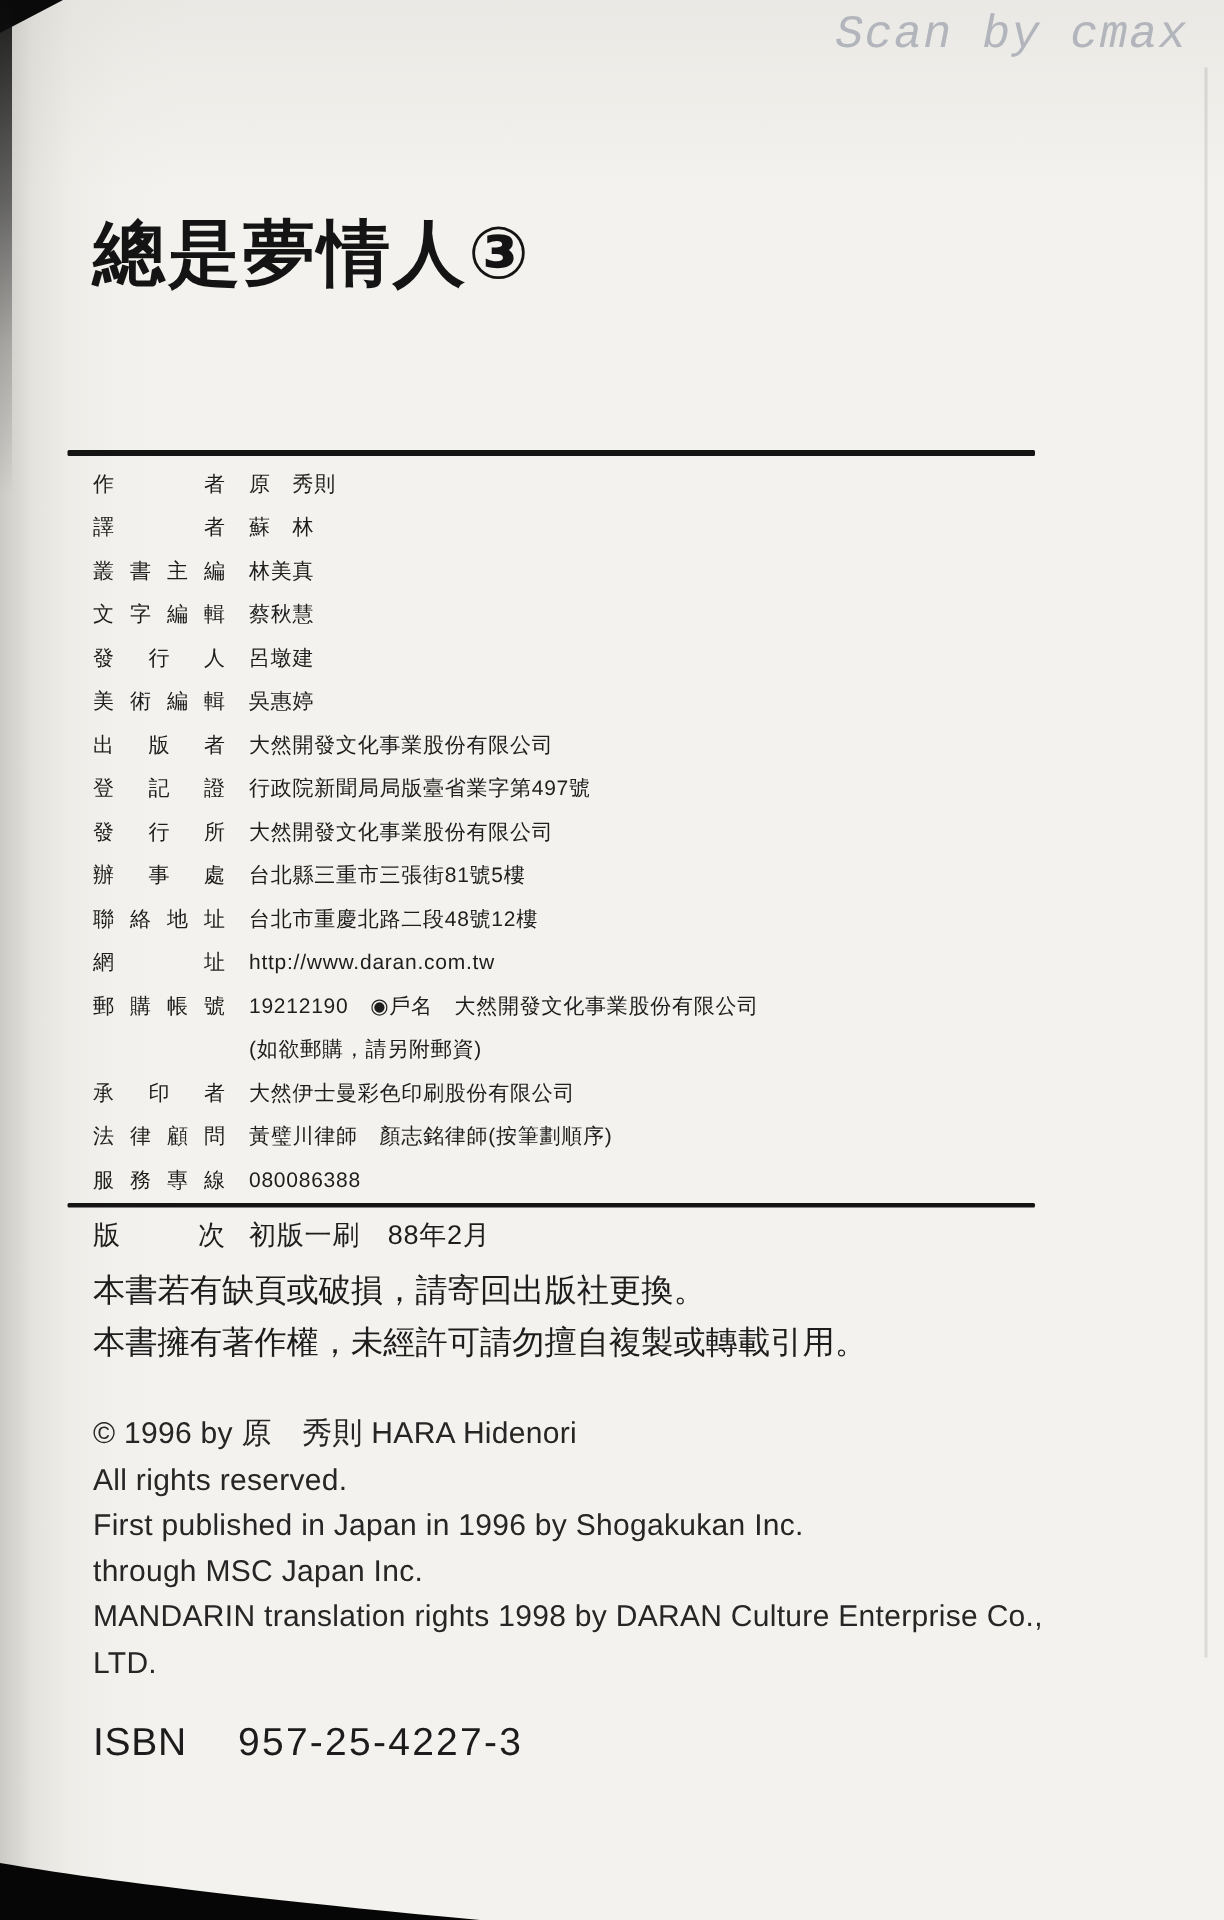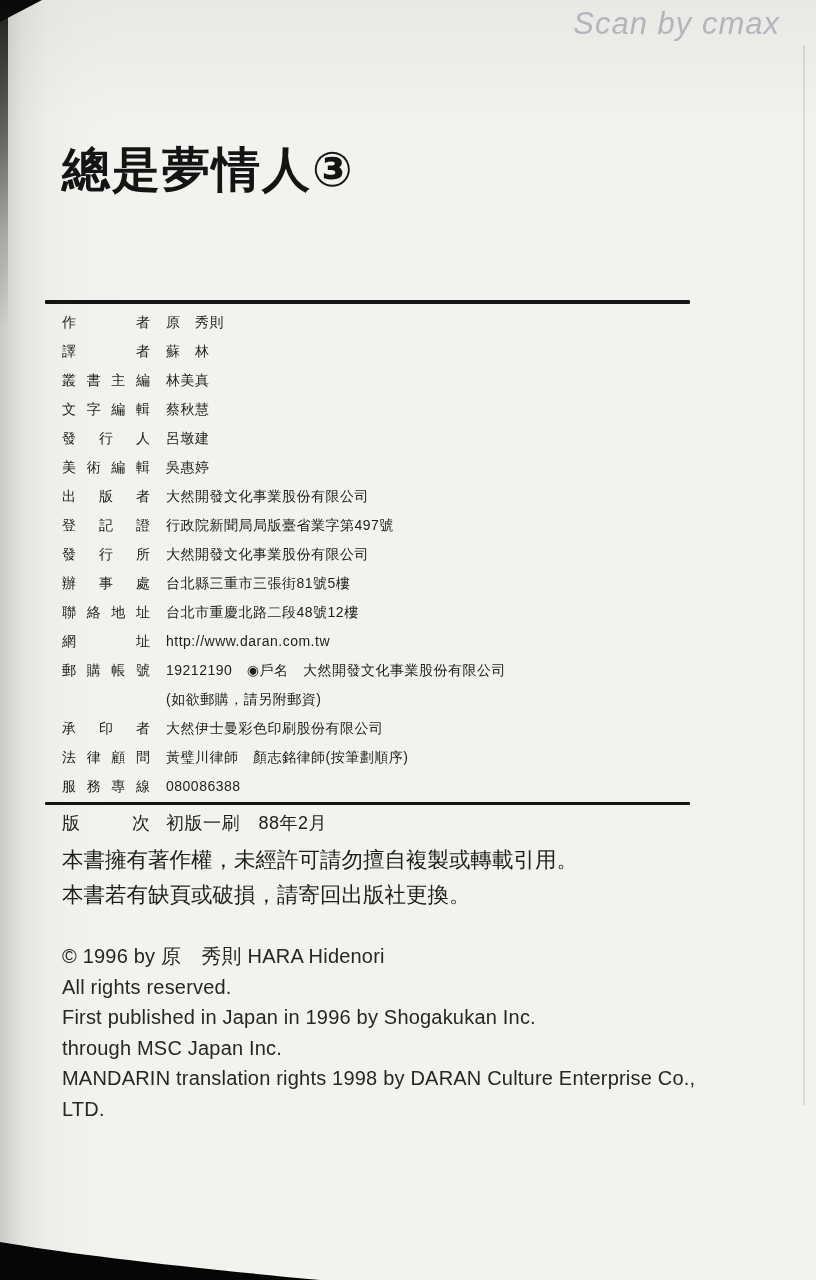--- a/index.html
+++ b/index.html
@@ -34,22 +34,22 @@
     position: absolute; left: 0; top: 0; width: 8px; height: 330px;
     background: linear-gradient(180deg, rgba(10,10,10,0.9) 0%, rgba(40,40,40,0.65) 40%, rgba(90,90,90,0.35) 70%, rgba(140,140,140,0.0) 100%);
   }
   .bottom-curve { position: absolute; left: 0; bottom: 0; }
   .right-edge-line {
     position: absolute; left: 803px; top: 45px; width: 2px; height: 1060px;
     background: rgba(80,80,88,0.15);
   }
   
   .watermark {
-    position: absolute; top: 6px; right: 36px;
-    font-family: Liberation Sans, sans-serif;
+    position: absolute; top: 6px; right: 24px;
+    font-family: Liberation Mono, monospace;
     font-style: italic;
     font-size: 31px;
     color: #b2b5bb;
     letter-spacing: 1px;
     text-align: right;
   }
   
   .book-title {
     position: absolute; left: 62px; top: 146px;
     font-size: 48px; font-weight: 700; letter-spacing: 2px;
@@ -138,27 +138,30 @@
     <div class="info-row"><span class="row-label">服務專線</span><span class="row-value">080086388</span></div>
   </div>
 
   <div class="rule rule-2"></div>
 
   <div class="edition-row">
     <span class="row-label">版次</span><span class="row-value">初版一刷　88年2月</span>
   </div>
 
   <div class="notices">
+    <div>本書若有缺頁或破損，請寄回出版社更換。</div>
     <div>本書擁有著作權，未經許可請勿擅自複製或轉載引用。</div>
-    <div>本書若有缺頁或破損，請寄回出版社更換。</div>
   </div>
 
   <div class="copyright-block">
     <div>© 1996 by 原　秀則 HARA Hidenori</div>
     <div>All rights reserved.</div>
     <div>First published in Japan in 1996 by Shogakukan Inc.</div>
     <div>through MSC Japan Inc.</div>
     <div>MANDARIN translation rights 1998 by DARAN Culture Enterprise Co.,</div>
     <div>LTD.</div>
   </div>
 
+  <div class="isbn-row">
+    <span>ISBN</span><span class="isbn-value">957-25-4227-3</span>
+  </div>
 
 </div>
 
 </body></html>

